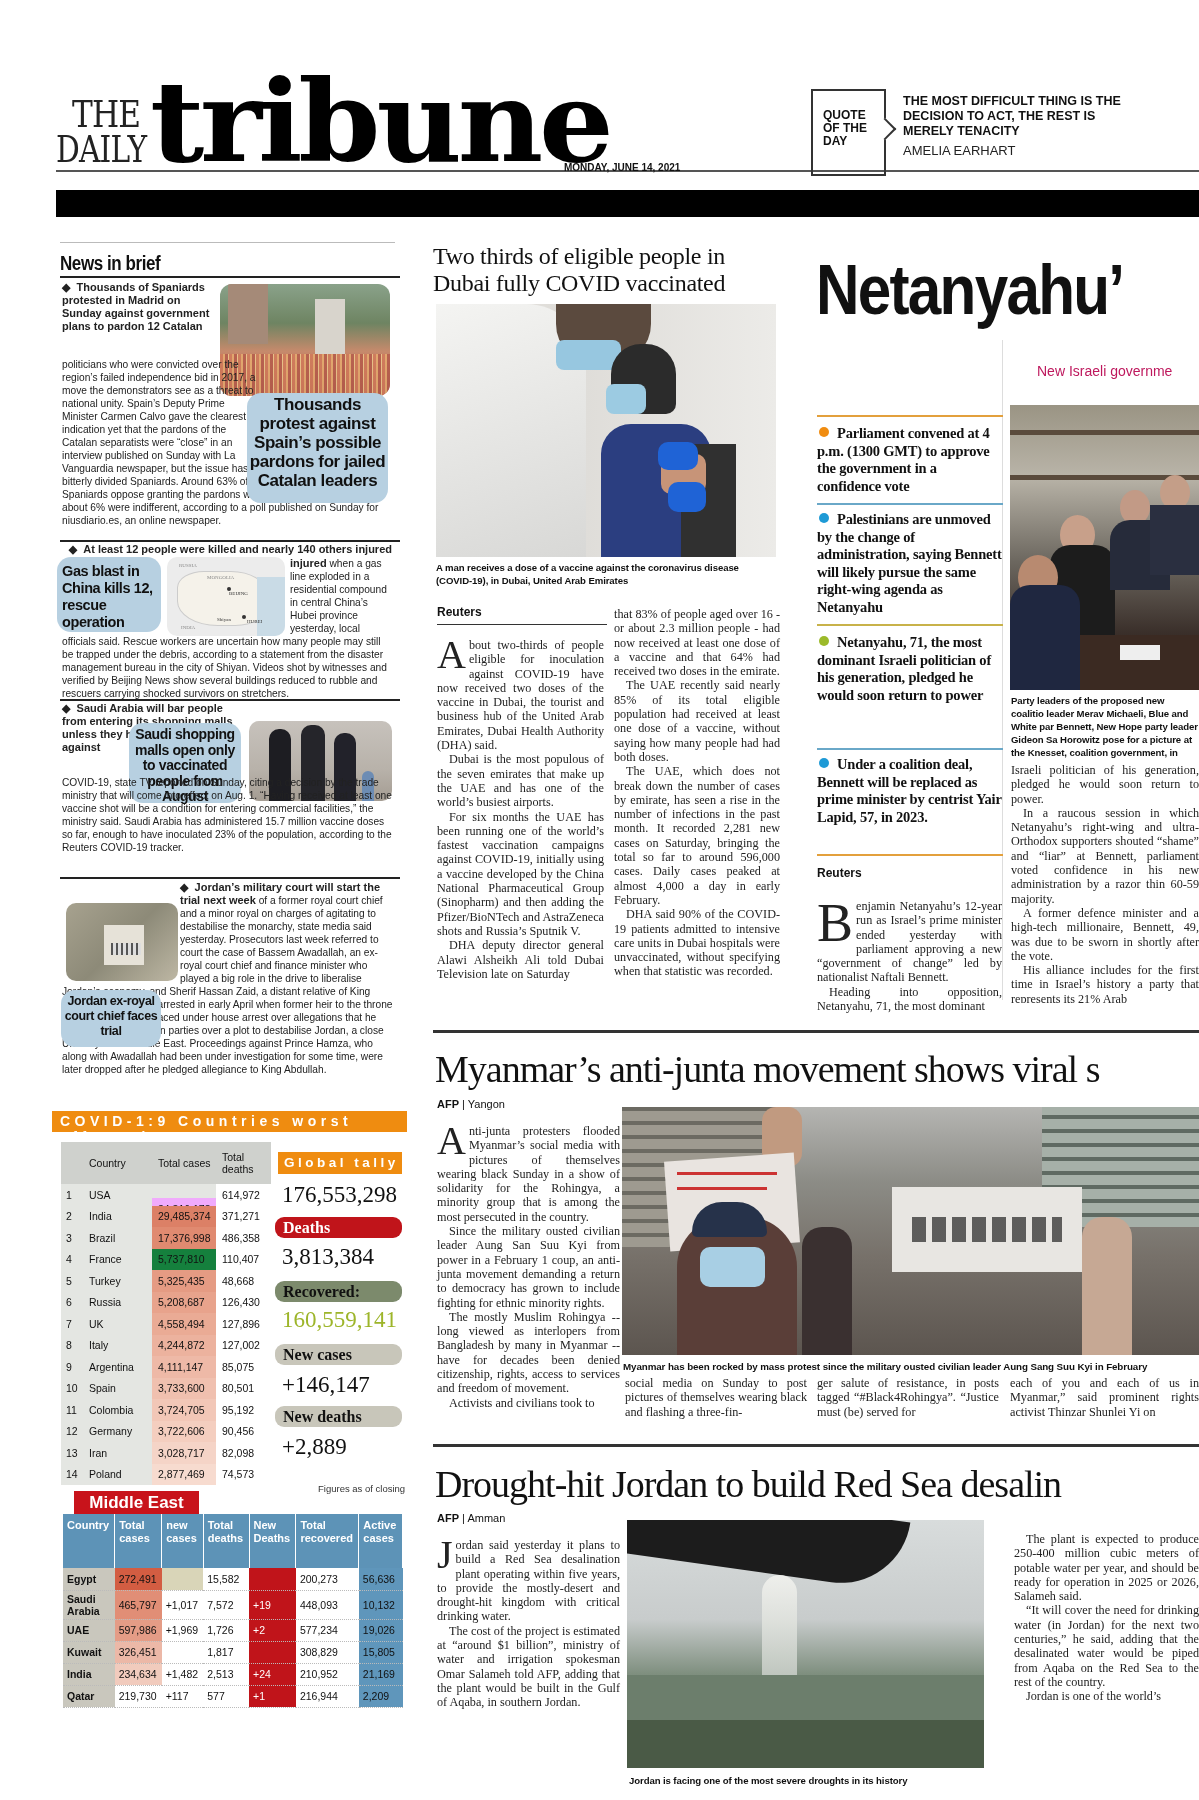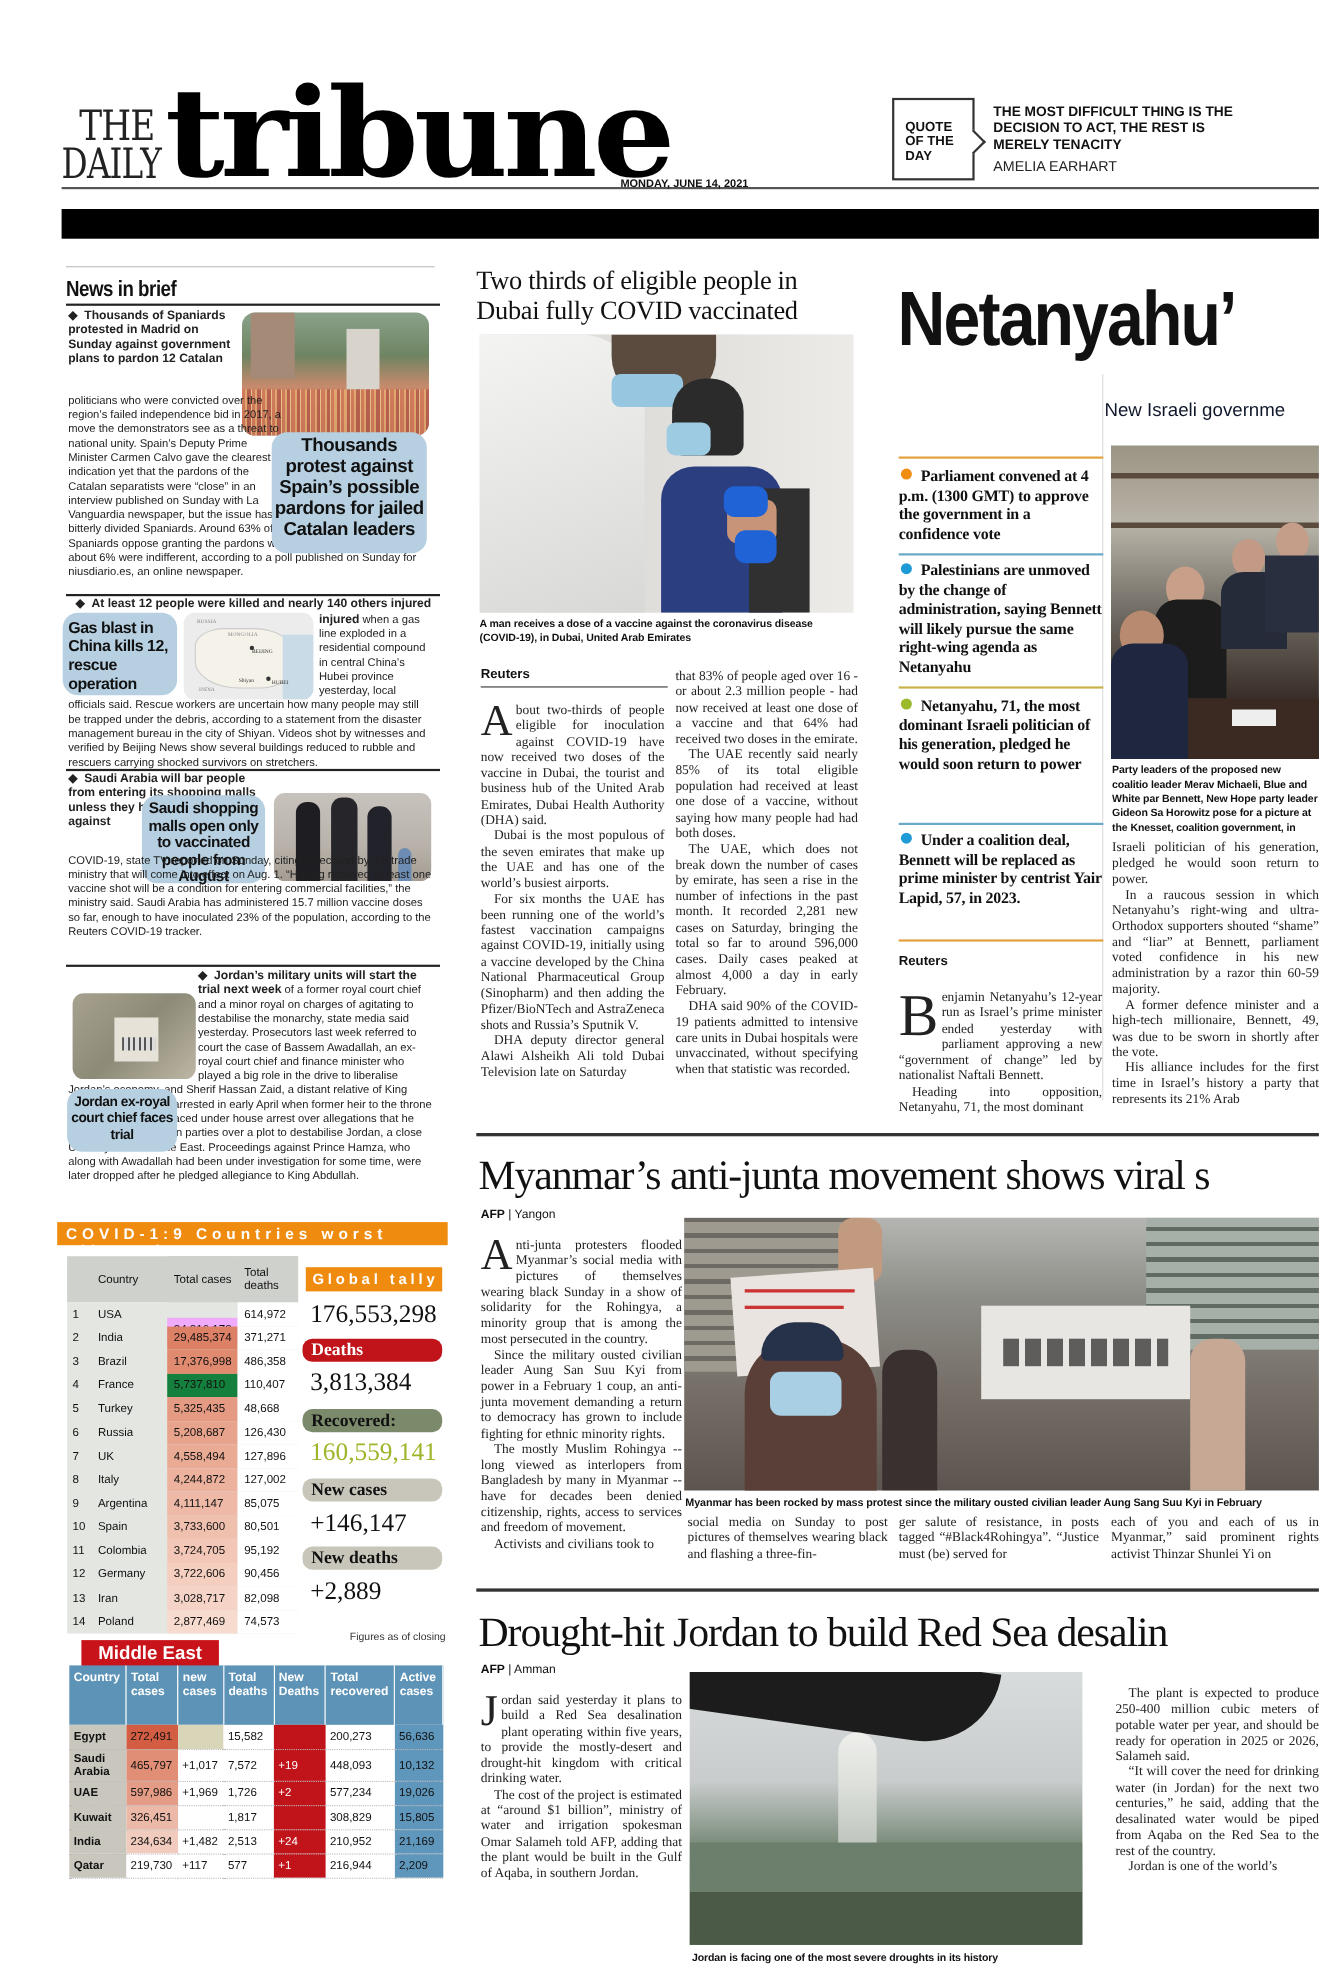--- a/index.html
+++ b/index.html
@@ -10,21 +10,21 @@
   .serif { font-family: "Liberation Serif", serif; }
 
   
   .mast-the { left: 72px; top: 98px; font-family: "DejaVu Serif", serif; font-size: 38px; line-height: 32px; letter-spacing: -1px; transform: scaleX(0.82); transform-origin: left top; color:#222; }
   .mast-daily { left: 56px; top: 133px; font-family: "DejaVu Serif", serif; font-size: 38px; line-height: 32px; letter-spacing: -1px; transform: scaleX(0.78); transform-origin: left top; color:#222; }
   .mast-tribune { left: 150px; top: 72px; font-family: "DejaVu Serif", serif; font-weight: bold; font-size: 112px; line-height: 100px; letter-spacing: -4px; transform: scaleX(1.05); transform-origin: left top; color:#000; }
   .mast-rule { left: 56px; top: 170px; width: 1143px; height: 2px; background: #555; }
   .mast-date { left: 564px; top: 162px; font-size: 10px; font-weight: bold; }
   .black-bar { left: 56px; top: 190px; width: 1143px; height: 27px; background: #000; }
 
-  .quote-box { left: 811px; top: 89px; width: 75px; height: 75px; border: 2px solid #333; padding: 18px 0 0 10px; font-size: 12px; font-weight: bold; line-height: 13px; }
+  .quote-box { left: 811px; top: 89px; width: 75px; height: 87px; border: 2px solid #333; padding: 18px 0 0 10px; font-size: 12px; font-weight: bold; line-height: 13px; }
   .quote-box::after { content: ""; position: absolute; right: -9px; top: 30px; width: 14px; height: 14px; background: #fff; border-right: 2px solid #333; border-top: 2px solid #333; transform: rotate(45deg); }
   .quote-text { left: 903px; top: 94px; width: 230px; font-size: 12.5px; font-weight: bold; line-height: 15px; }
   .quote-author { left: 903px; top: 143px; font-size: 13px; color: #222; }
 
   
   .nib-top-rule { left: 60px; top: 242px; width: 335px; height: 1px; background: #bbb; }
   .nib-title { left: 60px; top: 252px; font-size: 20px; font-weight: bold; letter-spacing: -0.5px; transform: scaleX(0.85); transform-origin: left top; }
   .nib-title-rule { left: 60px; top: 276px; width: 340px; height: 1.5px; background: #222; }
   .brief-text { font-size: 10.2px; line-height: 13px; color: #222; }
   .brief-text b { font-size: 11px; }
@@ -60,21 +60,21 @@
   .dubai-photo { left: 436px; top: 304px; width: 340px; height: 253px; }
   .caption { font-size: 9.6px; font-weight: bold; line-height: 13px; color: #111; letter-spacing: -0.1px; }
   .byline { font-size: 12px; font-weight: bold; }
   .body-col { font-size: 12.2px; line-height: 14.3px; text-align: justify; color: #222; }
   .body-col p { text-indent: 12px; }
   .body-col p.first { text-indent: 0; }
   .dropcap { float: left; font-size: 40px; line-height: 30px; padding: 2px 3px 0 0; }
 
   
   .net-head { left: 816px; top: 250px; font-family: "Liberation Sans", sans-serif; font-weight: bold; font-size: 70px; line-height: 80px; letter-spacing: -2px; transform: scaleX(0.86); transform-origin: left top; white-space: nowrap; }
-  .net-sub { left: 1004px; top: 363px; font-size: 17px; color: #0f172a; white-space: nowrap; }
+  .net-sub { left: 1037px; top: 363px; font-size: 14px; color: #be185d; white-space: nowrap; }
   .net-photo { left: 1010px; top: 405px; width: 189px; height: 285px; }
   .bullet-item { left: 817px; width: 186px; font-size: 14.5px; font-weight: bold; line-height: 17.6px; letter-spacing: -0.2px; }
   .dot { display: inline-block; width: 10px; height: 10px; border-radius: 50%; margin: 0 8px 0 2px; vertical-align: 1px; }
   .bl { left: 817px; width: 186px; height: 2px; }
 
   
   .divider { left: 433px; height: 3px; width: 766px; background: #333; }
   .myan-head { left: 435px; top: 1047px; font-size: 38px; line-height: 44px; letter-spacing: -1px; white-space: nowrap; }
   .myan-photo { left: 622px; top: 1107px; width: 577px; height: 248px; }
   .jor-head { left: 435px; top: 1462px; font-size: 38px; line-height: 44px; letter-spacing: -1px; white-space: nowrap; }
@@ -157,21 +157,21 @@
   <span>Saudi shopping malls open only to vaccinated people from August</span>
 </div>
 <div class="abs brief-text sans" style="left:62px;top:776px;width:332px;">
   <div style="float:left;width:0;height:0;"></div>
   <span>COVID-19, state TV reported on Sunday, citing a decision by the trade ministry that will come into effect on Aug. 1. “Having received at least one vaccine shot will be a condition for entering commercial facilities,” the ministry said. Saudi Arabia has administered 15.7 million vaccine doses so far, enough to have inoculated 23% of the population, according to the Reuters COVID-19 tracker.</span>
 </div>
 <div class="abs sep" style="left:60px;top:877px;width:340px;"></div>
 
 <div class="abs brief-text sans" style="left:62px;top:881px;width:334px;">
   <div style="float:left;width:118px;height:80px;margin-top:12px;"></div>
-  <b>◆&nbsp;&nbsp;</b><b>Jordan’s military units will start the trial next week</b>
+  <b>◆&nbsp;&nbsp;</b><b>Jordan’s military court will start the trial next week</b>
   <span>of a former royal court chief and a minor royal on charges of agitating to destabilise the monarchy, state media said yesterday. Prosecutors last week referred to court the case of Bassem Awadallah, an ex-royal court chief and finance minister who played a big role in the drive to liberalise Jordan’s economy, and Sherif Hassan Zaid, a distant relative of King Abdullah. They were arrested in early April when former heir to the throne Prince Hamza was placed under house arrest over allegations that he had liaised with foreign parties over a plot to destabilise Jordan, a close U.S. ally in the Middle East. Proceedings against Prince Hamza, who along with Awadallah had been under investigation for some time, were later dropped after he pledged allegiance to King Abdullah.</span>
 </div>
 <div class="abs photo" style="left:66px;top:903px;width:112px;height:78px;border-radius:10px;background:linear-gradient(135deg,#a7a28f,#8d8a78 50%,#bdb7a4);">
   <div style="position:absolute;left:38px;top:22px;width:40px;height:40px;background:#e6e2d8;"></div>
   <div style="position:absolute;left:45px;top:40px;width:30px;height:12px;background:repeating-linear-gradient(90deg,#555 0 2px,#ddd 2px 5px);"></div>
 </div>
 <div class="abs bubble sans" style="left:61px;top:990px;width:100px;height:57px;font-size:12.5px;line-height:15px;padding-top:4px;">
   <span>Jordan ex-royal court chief faces trial</span>
 </div>
 

